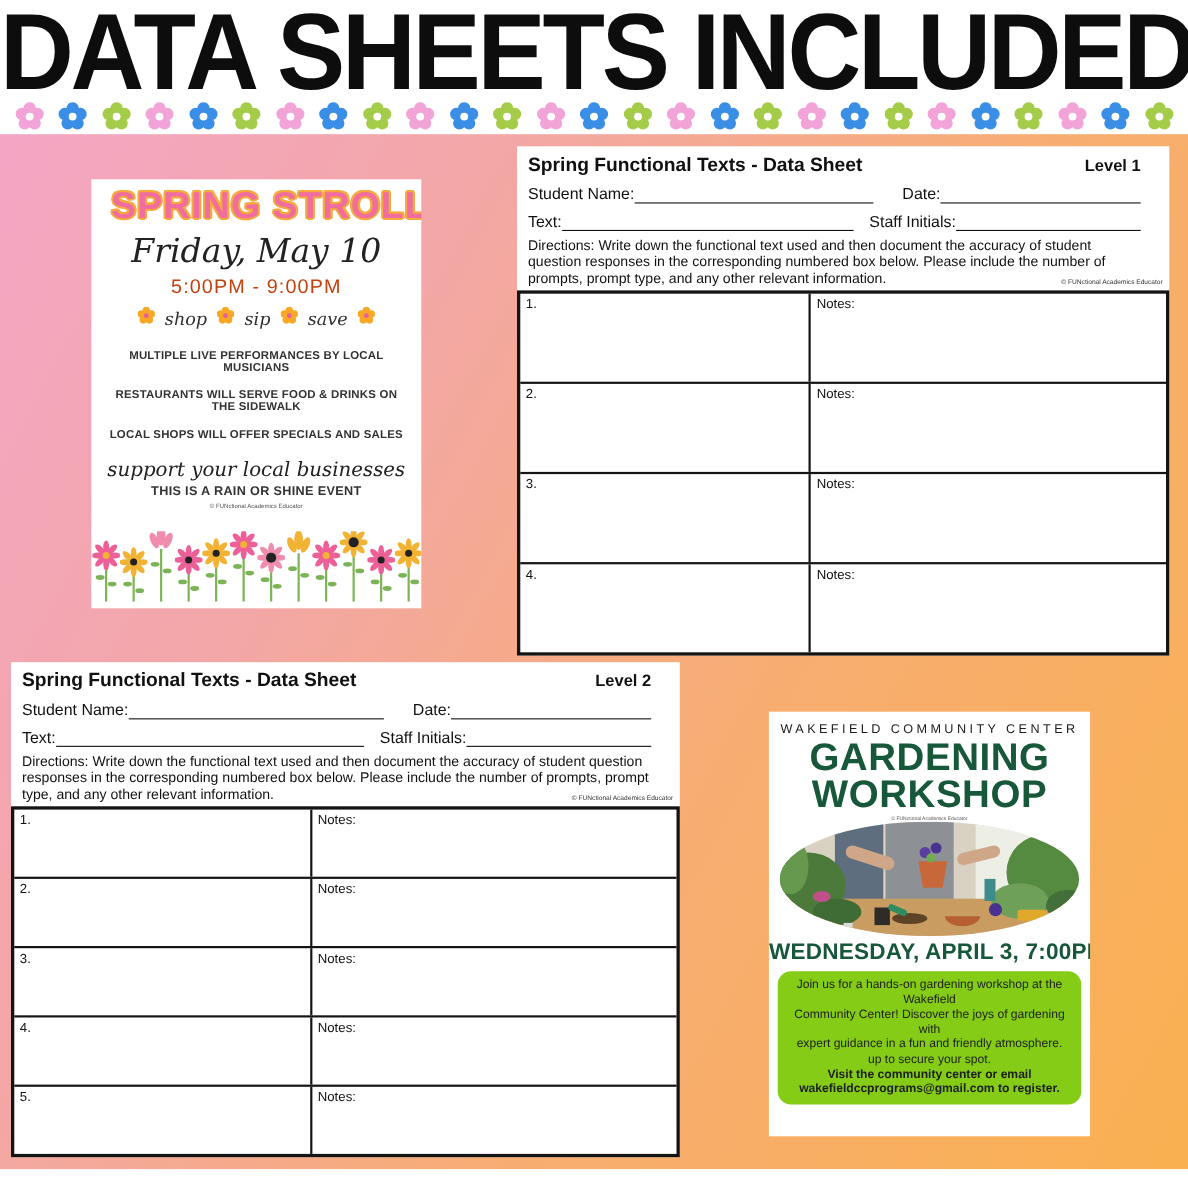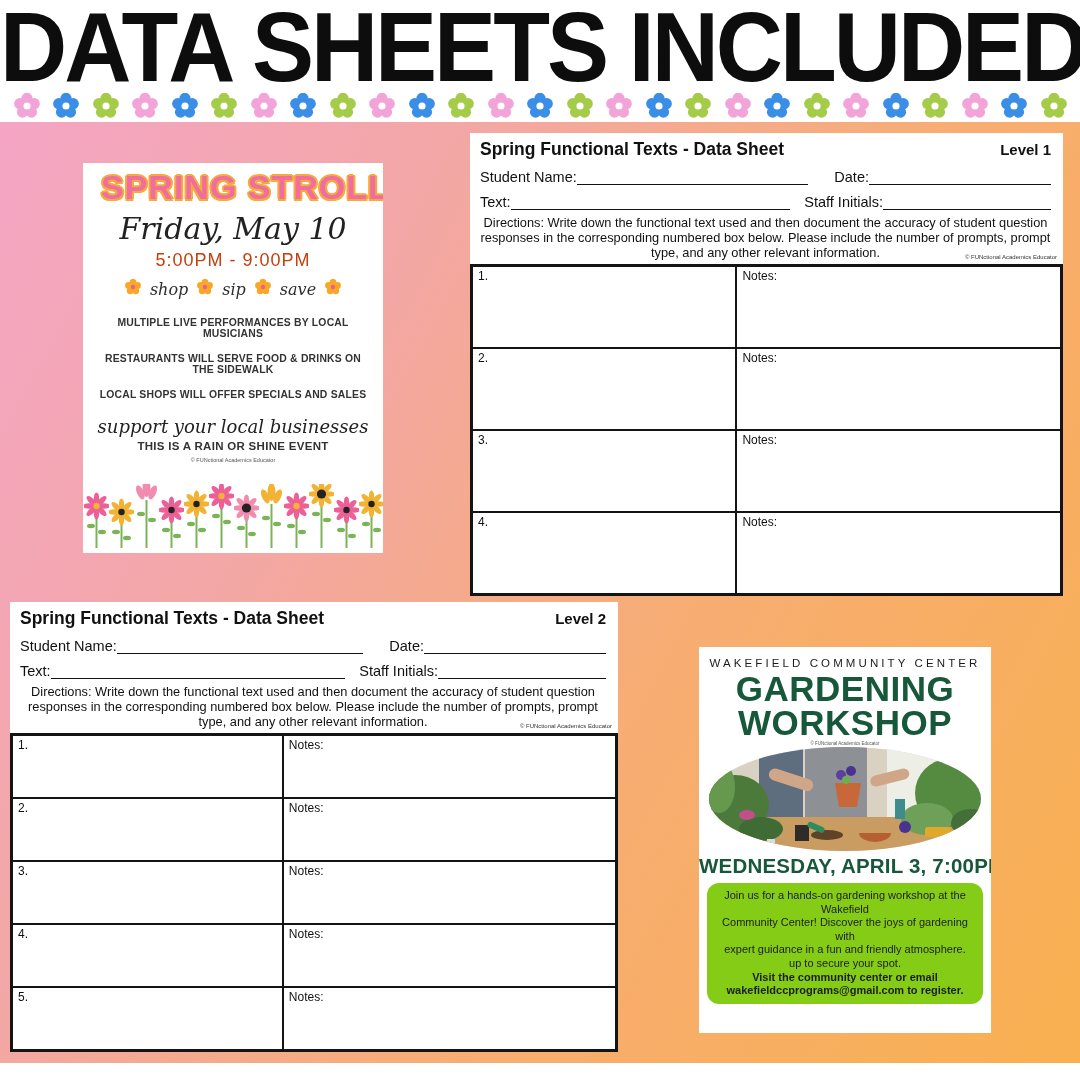--- a/index.html
+++ b/index.html
@@ -12,21 +12,21 @@
   .topbar{position:absolute;top:0;left:0;width:1080px;height:122px;background:#fff;}
   .main-title{
     margin:0;padding-top:2px;font-size:93px;font-weight:900;color:#0d0d0d;
     text-align:center;letter-spacing:-3px;line-height:84px;white-space:nowrap;
     transform:scaleY(1.06);transform-origin:top center;
   }
   .flower-divider{position:absolute;bottom:3px;left:0;right:0;display:flex;justify-content:space-evenly;align-items:center;}
   .flower-divider span{display:block;height:26px;}
   
   .sheet{position:absolute;background:#fff;display:flex;flex-direction:column;color:#111;}
-  .head{padding:6px 12px 0 10px;position:relative;text-align:center;}
+  .head{padding:6px 26px 0 10px;position:relative;}
   .title-row{display:flex;justify-content:space-between;align-items:baseline;}
   .ds-title{font-size:17.5px;font-weight:bold;}
   .ds-level{font-size:15px;font-weight:bold;}
   .frow{display:flex;align-items:flex-end;font-size:14.5px;margin-top:9px;}
   .lbl{white-space:nowrap;}
   .ul{border-bottom:1.6px solid #111;height:14px;}
   .grow{flex:1;margin-right:26px;}
   .fix1{width:182px;}
   .grow2{flex:1;margin-right:14px;}
   .fix2{width:168px;}

